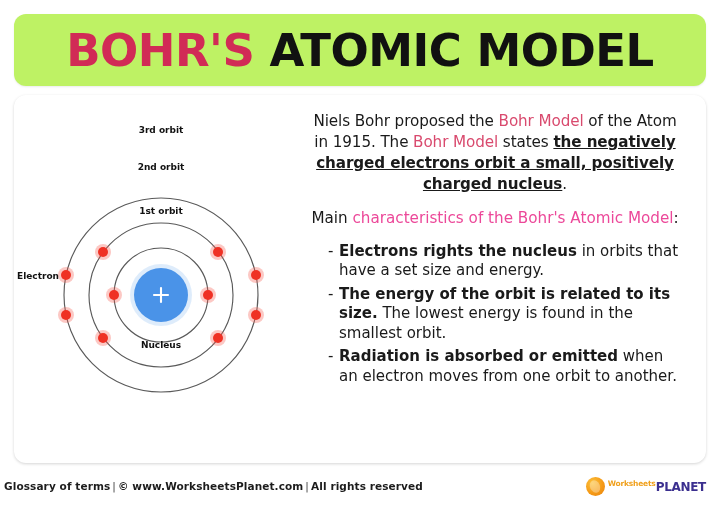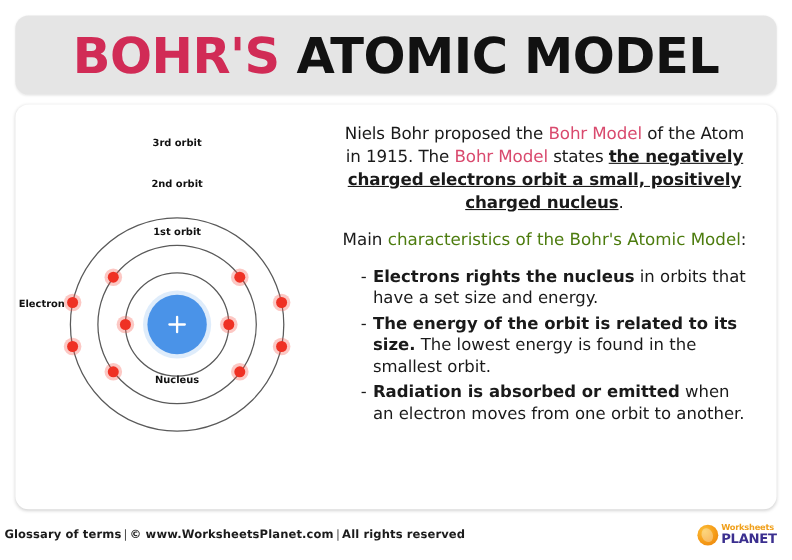--- a/index.html
+++ b/index.html
@@ -19,21 +19,21 @@
     height: 509px;
     background: #ffffff;
     box-sizing: border-box;
     padding: 14px 14px 0 14px;
   }
 
   
   .title-card {
     position: relative;
     height: 72px;
-    background: #e5e5e5;
+    background: #bef264;
     border-radius: 12px;
     display: flex;
     align-items: center;
     justify-content: center;
     box-shadow: 0 1px 2px rgba(0,0,0,0.08);
   }
   .title-text {
     font-size: 45px;
     font-weight: bold;
     letter-spacing: -0.5px;
@@ -100,21 +100,21 @@
   }
   .para {
     font-family: "DejaVu Sans", sans-serif;
     font-size: 15.2px;
     line-height: 1.38;
     margin: 0 0 13px 0;
     text-align: center;
   }
   .para.intro { letter-spacing: -0.1px; }
   .red    { color: #d94a6e; }
-  .redx   { color: #4d7c0f; }
+  .redx   { color: #ec4899; }
   .b      { font-weight: bold; }
   .u      { text-decoration: underline; font-weight: bold; }
 
   .bullets {
     list-style: none;
     margin: 6px 0 0 0;
     padding: 0 0 0 22px;
   }
   .bullets li {
     font-family: "DejaVu Sans", sans-serif;
@@ -166,21 +166,21 @@
   }
   .logo-mark::after {
     content: "";
     position: absolute;
     left: 4px; top: 3px;
     width: 10px; height: 13px;
     border-radius: 50%;
     background: rgba(255,255,255,0.33);
     transform: rotate(-22deg);
   }
-  .logo-words { display: flex; flex-direction: column; line-height: 1; }
+  .logo-words { display: flex; flex-direction: row; line-height: 1; }
   .logo-top {
     font-family: "DejaVu Sans", sans-serif;
     font-size: 7.5px;
     font-weight: bold;
     color: #f0a01c;
     letter-spacing: -0.2px;
   }
   .logo-bottom {
     font-family: "DejaVu Sans", sans-serif;
     font-size: 12px;

